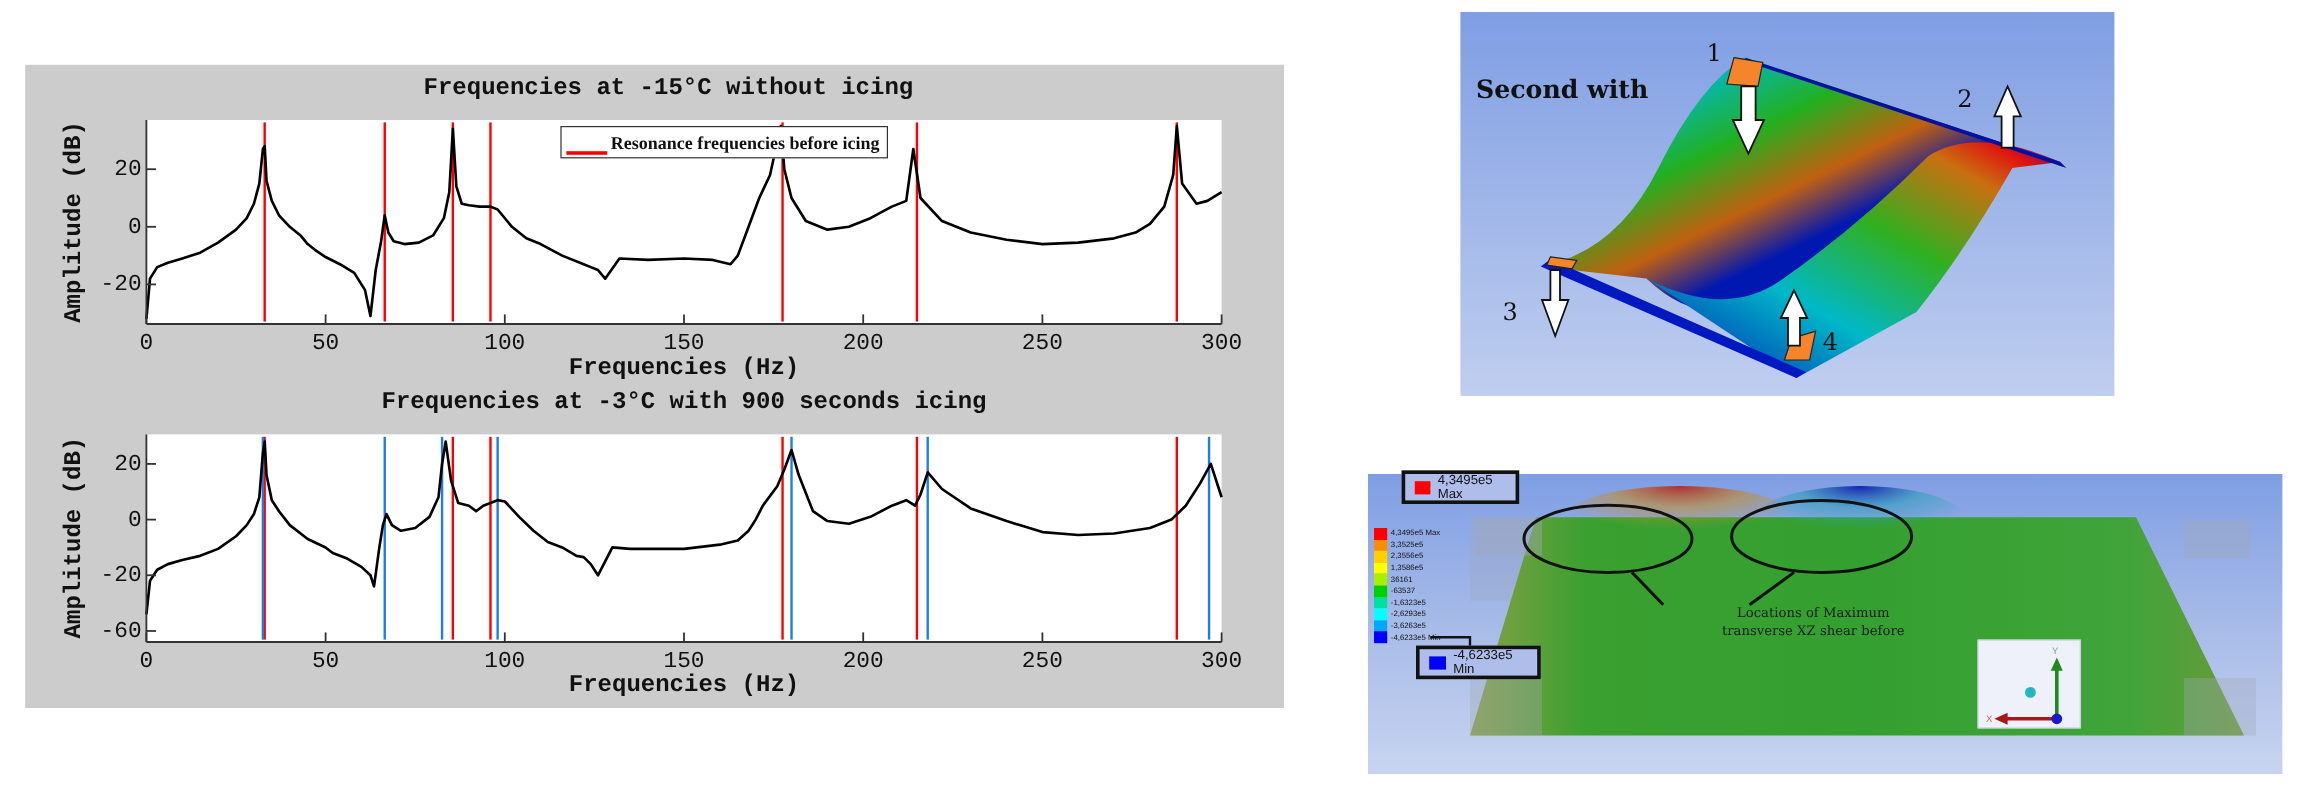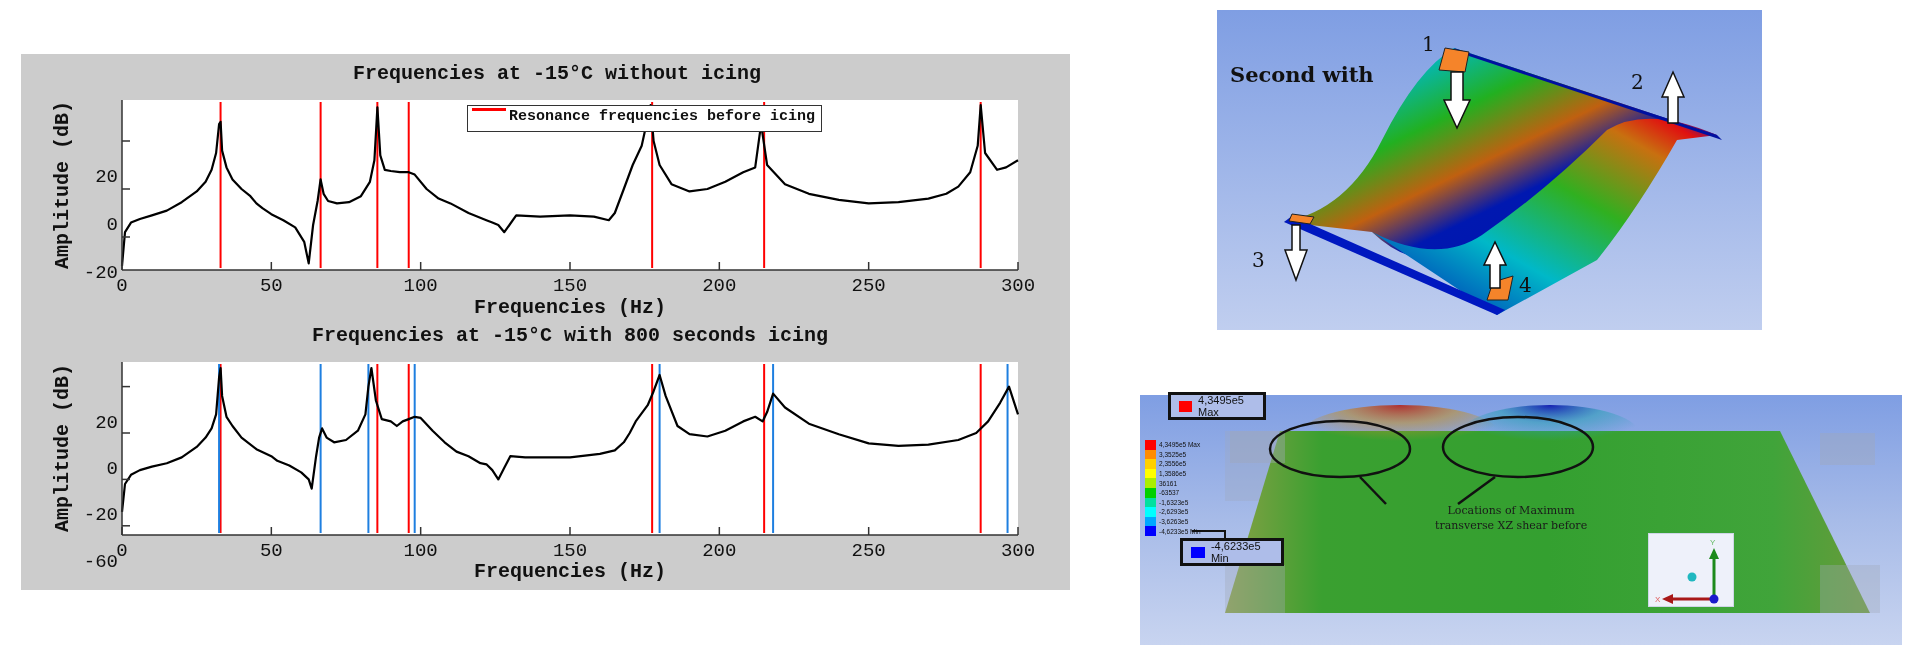--- a/index.html
+++ b/index.html
@@ -2,46 +2,46 @@
 <html><head>
 <meta charset="utf-8">
 <style>
   html, body { margin:0; padding:0; background:#ffffff; }
   body { width:1915px; height:660px; position:relative; overflow:hidden; font-family:"Liberation Mono", monospace; }
   .matlab-fig { position:absolute; left:21px; top:54px; width:1049px; height:536px; background:#cccccc; }
   .abs { position:absolute; }
   .ptitle { position:absolute; font-family:"Liberation Mono", monospace; font-weight:bold; font-size:20px; color:#111; white-space:nowrap; transform:translateX(-50%); }
   .tick-label { position:absolute; font-family:"Liberation Mono", monospace; font-size:19px; color:#111; white-space:nowrap; }
   .xtick { transform:translateX(-50%); }
-  .ytick { transform:translate(-100%,-50%); text-align:right;margin-top:36px; }
+  .ytick { transform:translate(-100%,-50%); text-align:right; }
   .axis-xlabel { position:absolute; font-family:"Liberation Mono", monospace; font-weight:bold; font-size:20px; color:#111; transform:translateX(-50%); white-space:nowrap; }
   .axis-ylabel { position:absolute; font-family:"Liberation Mono", monospace; font-weight:bold; font-size:20px; color:#111; transform:translate(-50%,-50%) rotate(-90deg); white-space:nowrap; }
   svg { position:absolute; left:0; top:0; }
   .legend { position:absolute; background:#fff; border:1px solid #333; padding:2px 6px 2px 4px; font-family:"Liberation Mono", monospace; font-size:15px; font-weight:bold; color:#111; }
-  .legend-row { display:flex; align-items:flex-start; height:21px; }
+  .legend-row { display:flex; align-items:flex-end; height:21px;font-family:Liberation Serif, serif; }
   .legend-swatch { width:34px; height:3px; margin-right:3px; }
   .mode-panel { position:absolute; left:1217px; top:10px; width:545px; height:320px; background:linear-gradient(#7f9ee3, #c0ceef); }
   .mode-title { position:absolute; left:13px; top:52px; font-family:"DejaVu Serif", serif; font-weight:bold; font-size:21px; color:#111; }
   .mode-num { position:absolute; font-family:"DejaVu Serif", serif; font-size:20px; color:#111; }
   .stress-panel { position:absolute; left:1140px; top:395px; width:762px; height:250px; background:linear-gradient(#7f9ee3 0%, #a7bbe8 50%, #c8d4f0 100%); }
   .cb-row { display:flex; align-items:center; height:9.6px; }
   .cb-sw { width:11px; height:9.6px; }
   .cb-txt { font-family:"Liberation Sans", sans-serif; font-size:6.5px; color:#111; margin-left:3px; white-space:nowrap; }
   .callout { position:absolute; border:3px solid #111; background:#aebde9; font-family:"Liberation Sans", sans-serif; font-size:11px; color:#111; display:flex; align-items:center; }
   .callout .sq { width:14px; height:11px; margin:0 6px 0 8px; }
   .annot { position:absolute; font-family:"DejaVu Serif", serif; font-size:11px; line-height:15px; color:#1a1a1a; white-space:nowrap;text-align:center; }
   .triad { position:absolute; left:1648px; top:533px; width:84px; height:72px; background:#eef1fa; border:1px solid #cfd6e8; }
 </style>
 </head>
 <body>
 
 <div class="matlab-fig"></div>
 
 <div class="ptitle" style="left:557px; top:62px;">Frequencies at -15°C without icing</div>
-<div class="ptitle" style="left:570px; top:324px;">Frequencies at -15°C with 800 seconds icing</div>
+<div class="ptitle" style="left:570px; top:324px;">Frequencies at -3°C with 900 seconds icing</div>
 
 <svg id="plots-svg" width="1915" height="660">
     <rect x="122" y="100" width="896" height="170" fill="#ffffff"></rect>
     <line x1="220.56" x2="220.56" y1="102" y2="268" stroke="#ff0000" stroke-width="2"></line>
     <line x1="320.61333333333334" x2="320.61333333333334" y1="102" y2="268" stroke="#ff0000" stroke-width="2"></line>
     <line x1="377.36" x2="377.36" y1="102" y2="268" stroke="#ff0000" stroke-width="2"></line>
     <line x1="408.72" x2="408.72" y1="102" y2="268" stroke="#ff0000" stroke-width="2"></line>
     <line x1="652.1333333333333" x2="652.1333333333333" y1="102" y2="268" stroke="#ff0000" stroke-width="2"></line>
     <line x1="764.1333333333333" x2="764.1333333333333" y1="102" y2="268" stroke="#ff0000" stroke-width="2"></line>
     <line x1="980.6666666666667" x2="980.6666666666667" y1="102" y2="268" stroke="#ff0000" stroke-width="2"></line>

